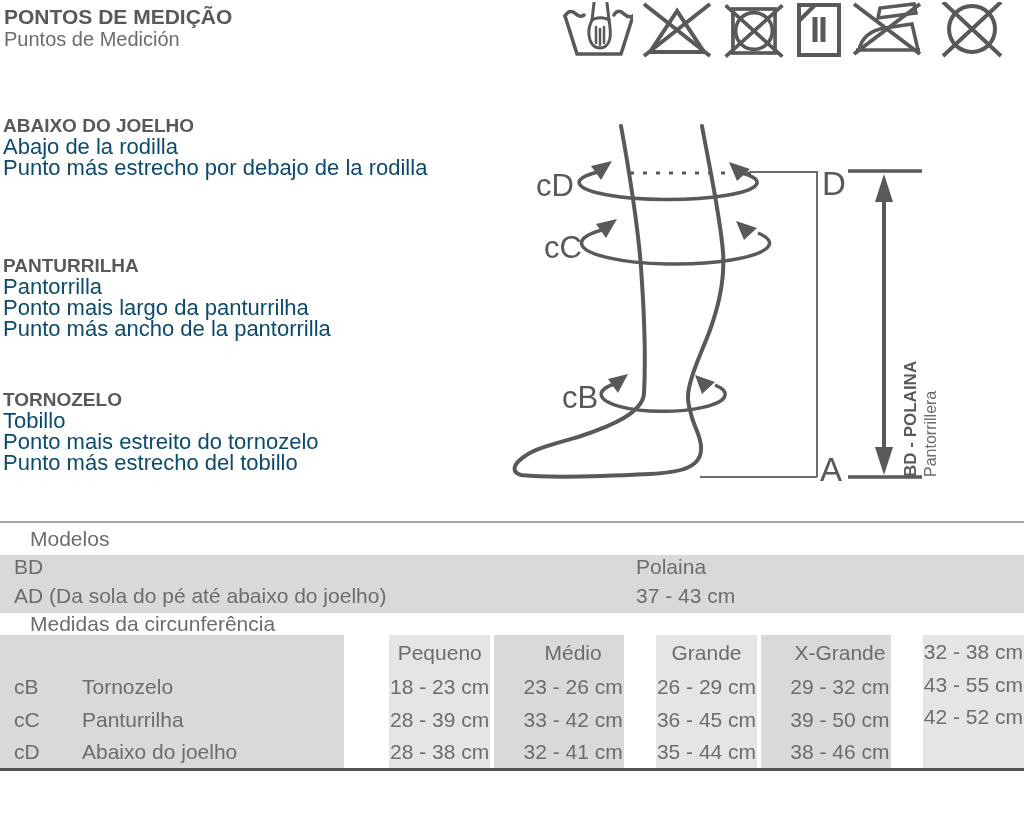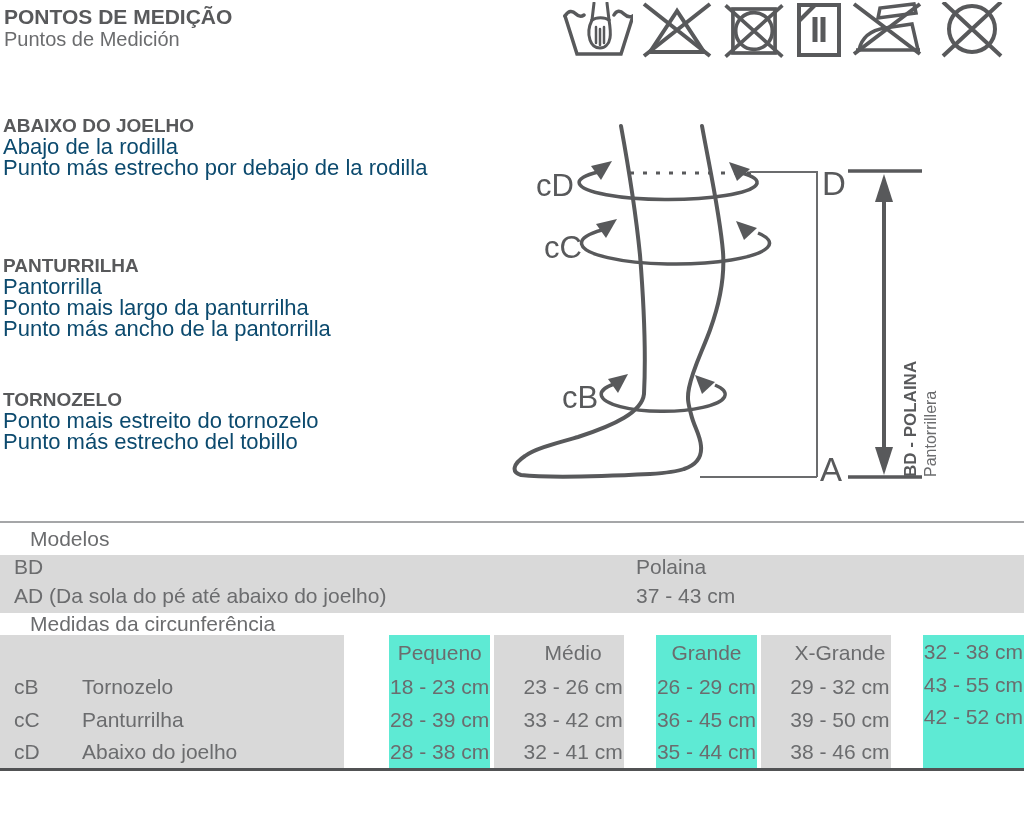--- a/index.html
+++ b/index.html
@@ -29,21 +29,21 @@
   .grid{display:flex;width:1024px;height:133px;}
   .band{display:flex;flex-direction:column;}
   .band .c{display:flex;align-items:center;justify-content:center;}
   .band .c.h35{height:35px;}
   .band .c.h33{height:33px;}
   .band .c.h32{height:32px;}
   .band-first{width:344px;background:#d9d9d9;margin-right:13px;}
   .band-first .c{justify-content:flex-start;}
   .band-first .code{width:82px;padding-left:14px;box-sizing:border-box;}
   .band-size{flex:1 1 0;margin-left:4px;}
-  .band-size.light{background:#5eead4;margin-left:32px;}
+  .band-size.light{background:#e5e5e5;margin-left:32px;}
   .band-size.dark{background:#d9d9d9;padding-left:28px;}
   .band-size:first-of-type{margin-left:0;}
   .botline{height:3px;background:#515254;}
 </style>
 </head>
 <body>
 
 <div id="canvas">
 
   <div class="hdr">
@@ -105,20 +105,21 @@
     <div class="sl">Punto más estrecho por debajo de la rodilla</div>
   </div>
   <div class="sect" style="top:255px">
     <div class="st">PANTURRILHA</div>
     <div class="sl">Pantorrilla</div>
     <div class="sl">Ponto mais largo da panturrilha</div>
     <div class="sl">Punto más ancho de la pantorrilla</div>
   </div>
   <div class="sect" style="top:389px">
     <div class="st">TORNOZELO</div>
+    <div class="sl">Tobillo</div>
     <div class="sl">Ponto mais estreito do tornozelo</div>
     <div class="sl">Punto más estrecho del tobillo</div>
   </div>
 
   <div class="diagram">
     <svg width="524" height="400" viewBox="500 105 524 400" font-family="Liberation Sans, DejaVu Sans, sans-serif">
 
       <path d="M 621,126 C 629,170 636,215 640,255 C 644,305 646,355 644,394
                C 642,412 615,425 578,437 C 553,444 534,449 525,456
                C 513,464 511,472 521,475 C 548,478 610,476 650,474

